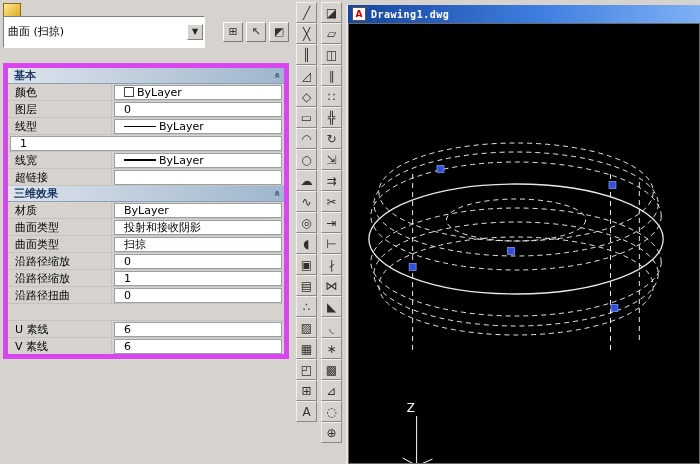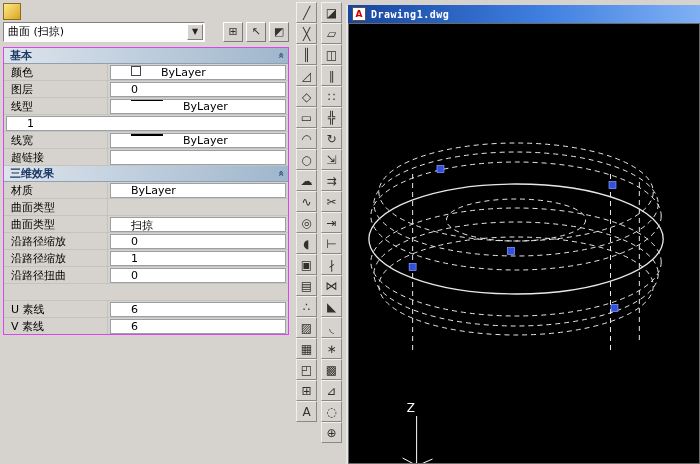--- a/index.html
+++ b/index.html
@@ -6,38 +6,38 @@
   body{background:#d6d3ce;font-family:"DejaVu Sans","Liberation Sans",sans-serif;font-size:11px;color:#000;}
   .app{position:relative;width:700px;height:464px;overflow:hidden;background:#d6d3ce;}
 
   
   .appicon{position:absolute;left:3px;top:3px;width:16px;height:15px;
     background:linear-gradient(135deg,#ffe98a,#d9a520);border:1px solid #8a6d1a;}
 
   
   .palette{position:absolute;left:3px;top:21px;width:286px;}
   .combo-row{display:flex;align-items:center;height:21px;}
-  .combo{flex:0 0 202px;height:20px;background:#fff;border:1px solid;
+  .combo{flex:0 0 202px;height:32px;background:#fff;border:1px solid;
     border-color:#808080 #fff #fff #808080;display:flex;align-items:center;box-sizing:border-box;}
   .combo-text{flex:1;padding:0 4px;white-space:nowrap;overflow:hidden;}
   .combo-arrow{width:16px;height:16px;margin:1px;background:#d6d3ce;border:1px solid;
     border-color:#fff #808080 #808080 #fff;font-size:8px;display:flex;align-items:center;justify-content:center;color:#222;box-sizing:border-box;}
   .hbtns{margin-left:auto;display:flex;gap:3px;}
   .hbtn{width:20px;height:20px;background:#d6d3ce;border:1px solid;box-sizing:border-box;
     border-color:#fff #7a7a7a #7a7a7a #fff;display:flex;align-items:center;justify-content:center;font-size:11px;color:#333;}
 
-  .grid{margin-top:5px;border:1px solid #d946ef;background:#d6d3ce;}
+  .grid{margin-top:21px;border:5px solid #d946ef;background:#d6d3ce;}
   .sec{display:flex;justify-content:space-between;align-items:center;height:15px;padding:0 4px 0 6px;
     background:linear-gradient(90deg,#dde4ec,#9fb6cc);color:#1d3a66;font-weight:bold;border-bottom:1px solid #8ea0b4;}
   .chev{display:inline-block;transform:rotate(90deg);font-size:10px;color:#33507a;font-weight:bold;}
   .prow{display:flex;align-items:center;height:16px;border-bottom:1px solid #c6c3be;}
   .prow:last-child{border-bottom:none;}
   .plabel{flex:0 0 96px;padding-left:7px;white-space:nowrap;overflow:hidden;border-right:1px solid #c6c3be;height:100%;display:flex;align-items:center;}
   .pval{flex:1;height:13px;margin:0 2px;background:#fff;border:1px solid #9aa0a8;
-    display:flex;gap:20px;padding:0 20px;white-space:nowrap;overflow:hidden;}
+    display:flex;align-items:center;gap:3px;padding:0 9px;white-space:nowrap;overflow:hidden;}
   .swatch{width:8px;height:8px;background:#fff;border:1px solid #444;flex:none;}
   .lt{width:32px;border-top:1px solid #000;flex:none;}
   .lt.thick{border-top-width:2px;}
 
   
   .tb{position:absolute;top:2px;width:23px;display:flex;flex-direction:column;}
   .tb1{left:296px;}
   .tb2{left:321px;}
   .tbtn{width:21px;height:21px;background:#d6d3ce;border:1px solid;box-sizing:border-box;
     border-color:#f2f0ec #8a8884 #8a8884 #f2f0ec;display:flex;align-items:center;justify-content:center;
@@ -121,20 +121,23 @@
           <span class="chev">«</span>
         </div>
         <div class="prow">
           <div class="plabel">材质</div>
           <div class="pval">
             <span>ByLayer</span>
           </div>
         </div>
         <div class="prow">
           <div class="plabel">曲面类型</div>
+          <div class="pval">
+            <span>投射和接收阴影</span>
+          </div>
         </div>
         <div class="prow">
           <div class="plabel">曲面类型</div>
           <div class="pval">
             <span>扫掠</span>
           </div>
         </div>
         <div class="prow">
           <div class="plabel">沿路径缩放</div>
           <div class="pval">

